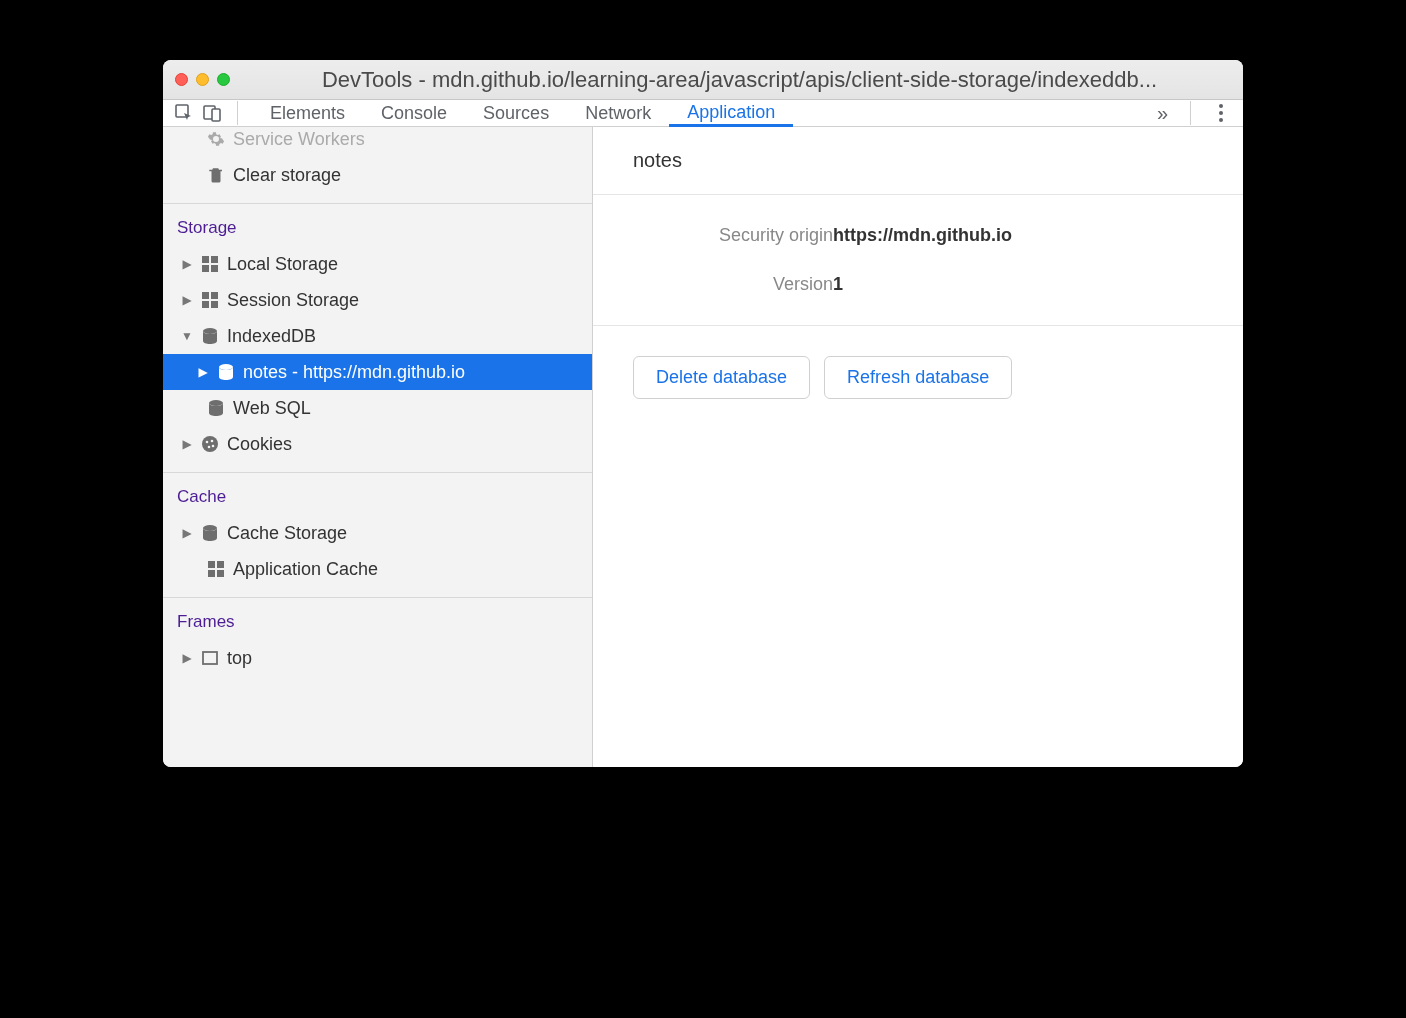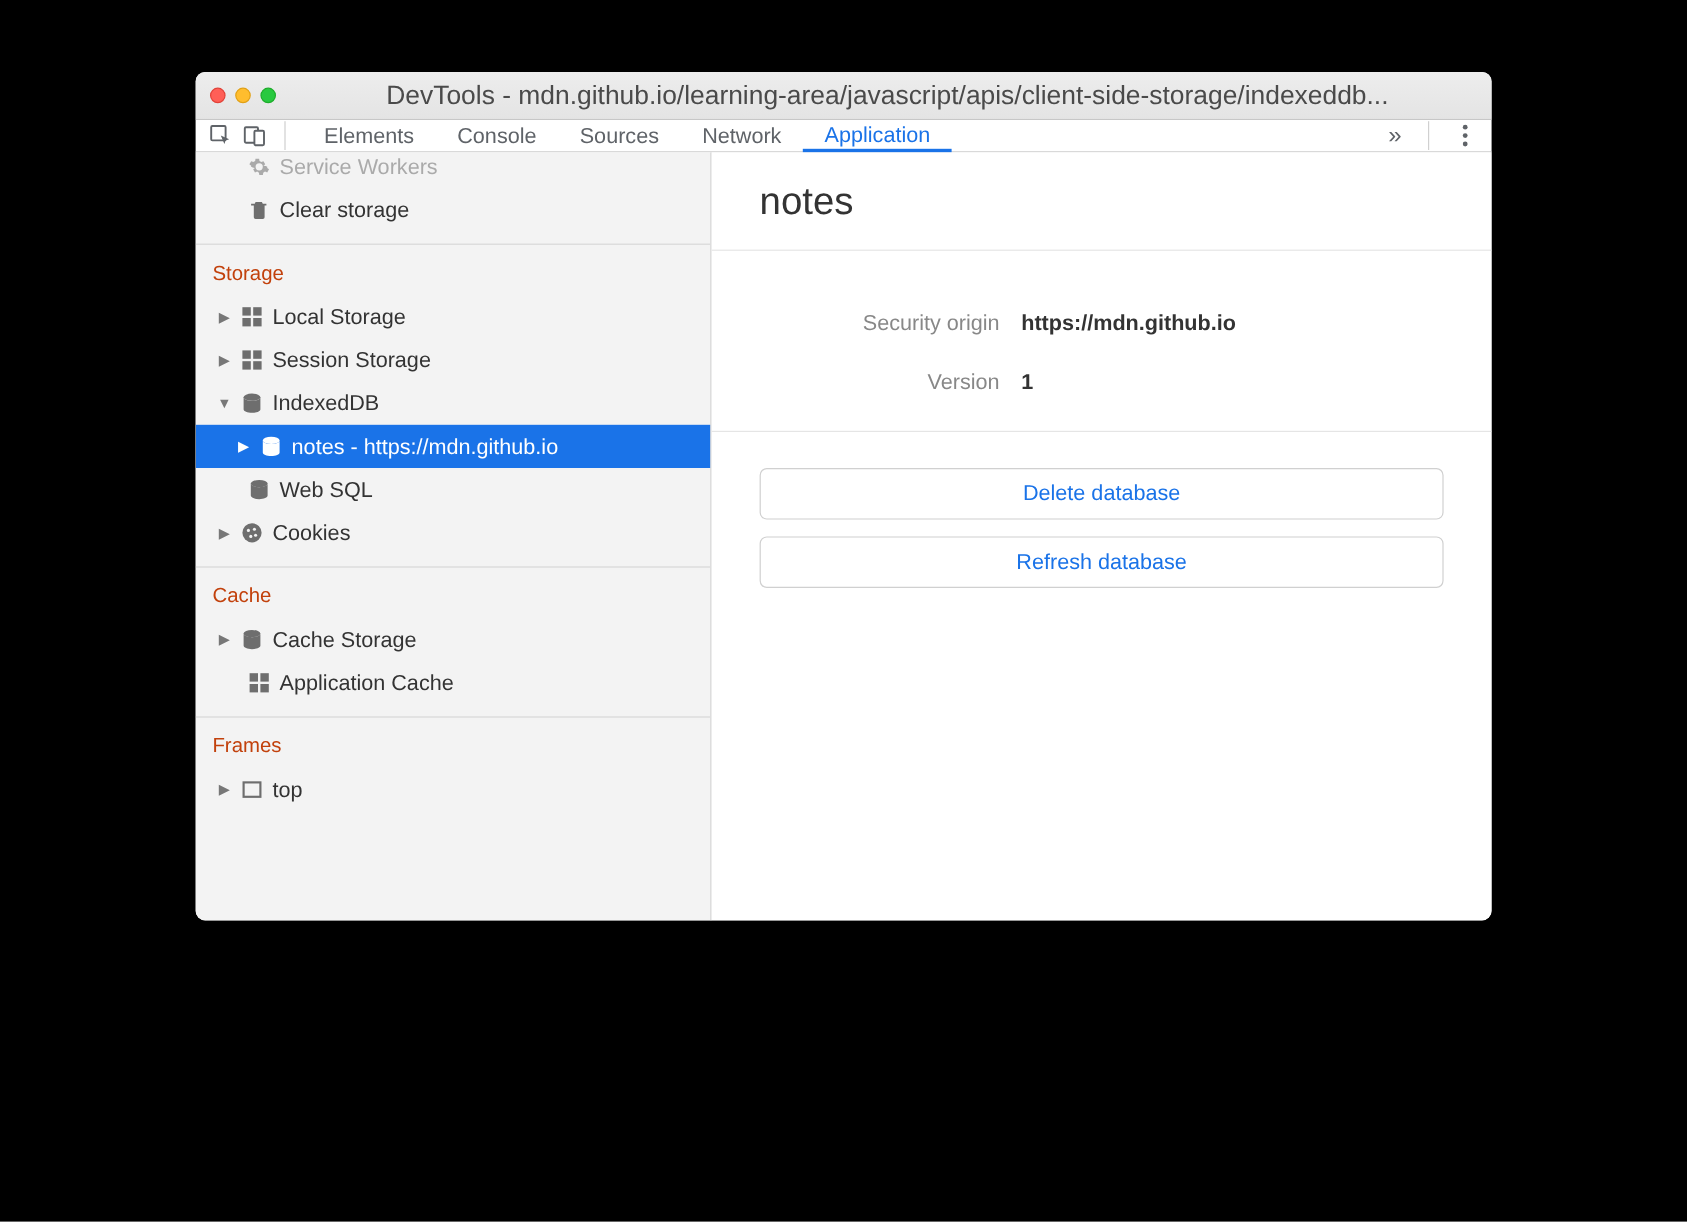--- a/index.html
+++ b/index.html
@@ -48,38 +48,38 @@
 .tool-icon { width:22px; height:22px; display:flex; align-items:center; justify-content:center; color:#5f6368;}
 .divider { width:1px; height:24px; background:#d0d0d0; margin:0 8px;}
 .tabs { display:flex; align-items:center; gap:0; flex:1; height:100%;}
 .tab { color:#5f6368; font-size:18px; padding:0 18px; height:100%; display:flex; align-items:center; cursor:pointer;}
 .tab.active { color:#1a73e8; border-bottom:3px solid #1a73e8; margin-bottom:-1px;}
 .overflow { color:#5f6368; font-size:20px; padding:0 8px; cursor:pointer;}
 .kebab { width:24px; display:flex; flex-direction:column; align-items:center; gap:3px; cursor:pointer; margin-left:4px;}
 .kebab span{width:4px;height:4px;background:#5f6368;border-radius:50%;}
 .body { display:flex; height:640px;}
 .sidebar { width:430px; background:#f3f3f3; border-right:1px solid #d0d0d0; overflow:hidden; font-size:18px; color:#333;}
-.section-head { color:#c2410c; padding:14px 14px 8px; font-size:17px;}
+.section-head { color:#4c1d95; padding:14px 14px 8px; font-size:17px;}
 .tree-row { display:flex; align-items:center; height:36px; padding-left:18px; gap:8px; cursor:pointer;}
 .tree-row.depth1{padding-left:18px;}
 .tree-row.depth2{padding-left:34px;}
 .tree-row.depth2.noarrow{padding-left:44px;}
 .tree-row.selected{ background:#1a73e8; color:#fff;}
 .arrow { width:12px; display:inline-flex; justify-content:center; color:#777; font-size:12px;}
 .tree-row.selected .arrow{color:#fff;}
 .sep{height:1px;background:#d8d8d8;margin:10px 0 0;}
 .cutoff{color:#aaa;}
 .main { flex:1; background:#fff; display:flex; flex-direction:column;}
-.main-head{ padding:22px 40px; font-size:32px; color:#333; border-bottom:1px solid #e5e5e5;}
+.main-head{ padding:22px 40px; font-size:20px; color:#333; border-bottom:1px solid #e5e5e5;}
 .detail{ padding:30px 40px; border-bottom:1px solid #e5e5e5;}
-.detail-row{ display:flex; gap:18px; margin-bottom:28px; font-size:18px;margin-top:20px;}
+.detail-row{ display:flex; margin-bottom:28px; font-size:18px;}
 .detail-row:last-child{margin-bottom:0;}
 .dlabel{ width:200px; text-align:right; color:#888;}
 .dval{ color:#333;font-weight:bold;}
-.actions{ padding:30px 40px; display:flex; gap:14px;flex-direction:column;}
+.actions{ padding:30px 40px; display:flex; gap:14px;}
 .btn{ border:1px solid #d0d0d0; background:#fff; color:#1a73e8; font-size:18px; padding:10px 22px; border-radius:6px; cursor:pointer;}
 svg{display:block;}
 </style>
 </head>
 <body>
 
 <div class="window">
 
   <div class="titlebar">
     <div class="traffic">

